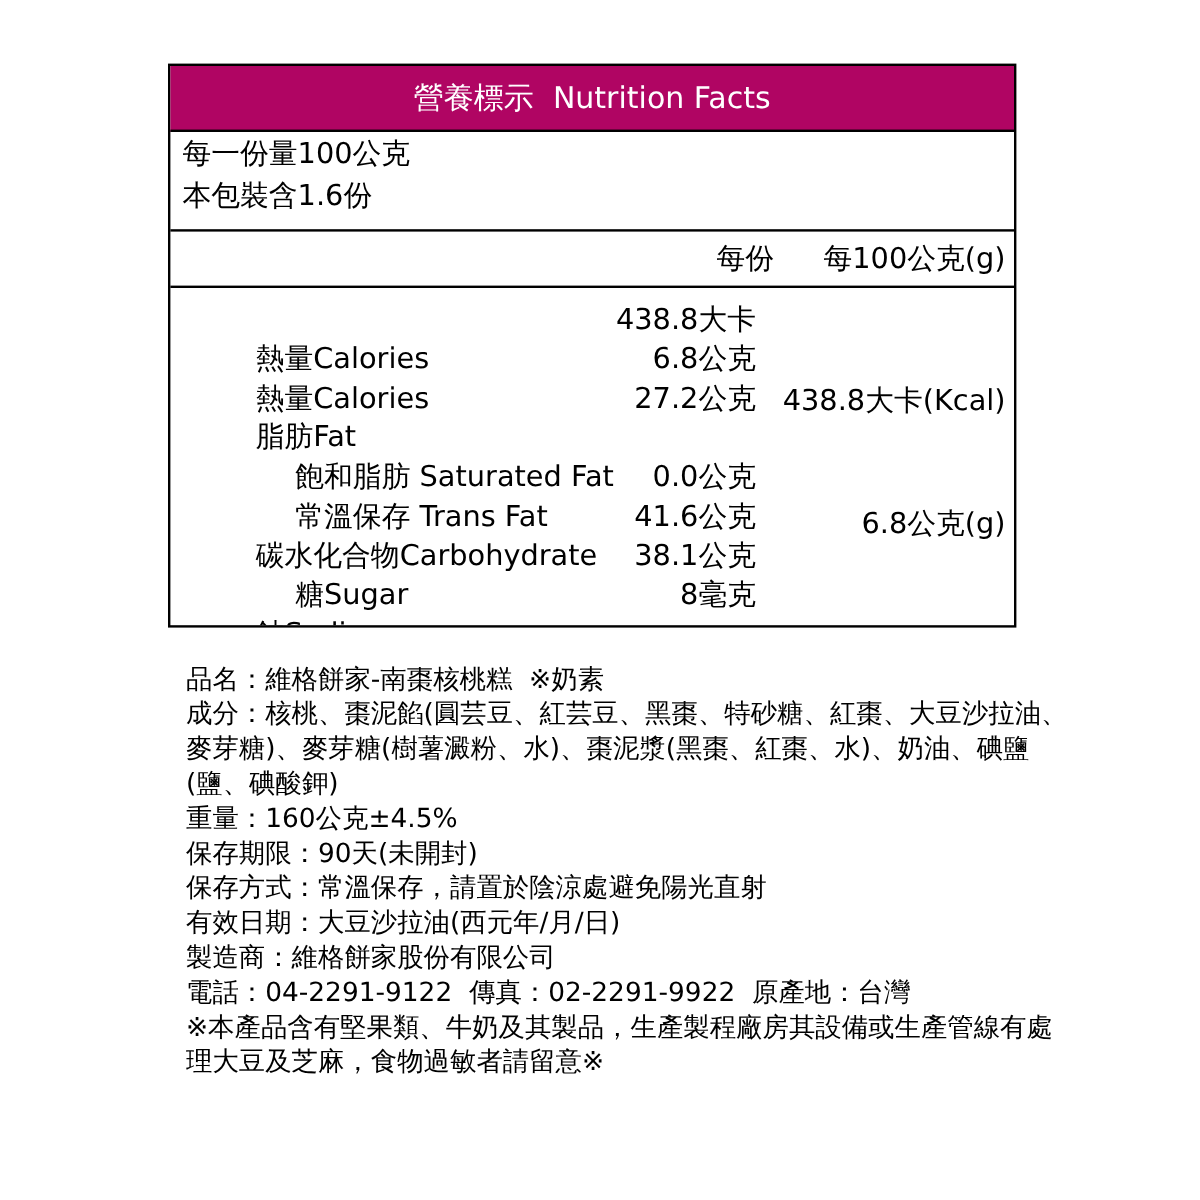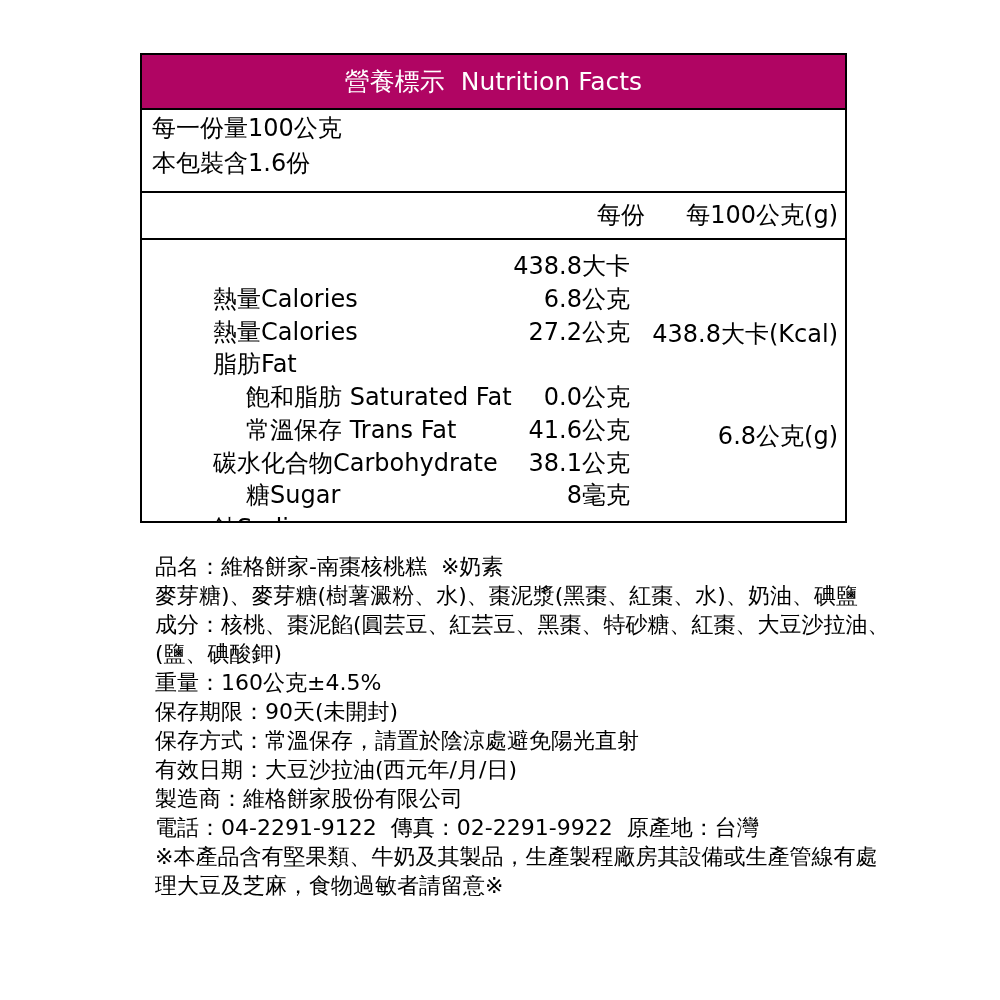--- a/index.html
+++ b/index.html
@@ -188,22 +188,22 @@
         
         
         
       </div>
 
     </div>
   </div>
 
   <div class="info">
     <p class="info-line">品名：維格餅家-南棗核桃糕  ※奶素</p>
+    <p class="info-line">成分：核桃、棗泥餡(圓芸豆、紅芸豆、黑棗、特砂糖、紅棗、大豆沙拉油、</p>
     <p class="info-line">麥芽糖)、麥芽糖(樹薯澱粉、水)、棗泥漿(黑棗、紅棗、水)、奶油、碘鹽</p>
-    <p class="info-line">成分：核桃、棗泥餡(圓芸豆、紅芸豆、黑棗、特砂糖、紅棗、大豆沙拉油、</p>
     <p class="info-line">(鹽、碘酸鉀)</p>
     <p class="info-line">重量：160公克±4.5%</p>
     <p class="info-line">保存期限：90天(未開封)</p>
     <p class="info-line">保存方式：常溫保存，請置於陰涼處避免陽光直射</p>
     <p class="info-line">有效日期：大豆沙拉油(西元年/月/日)</p>
     <p class="info-line">製造商：維格餅家股份有限公司</p>
     <p class="info-line">電話：04-2291-9122  傳真：02-2291-9922  原產地：台灣</p>
     <p class="info-line">※本產品含有堅果類、牛奶及其製品，生產製程廠房其設備或生產管線有處</p>
     <p class="info-line">理大豆及芝麻，食物過敏者請留意※</p>
   </div>

